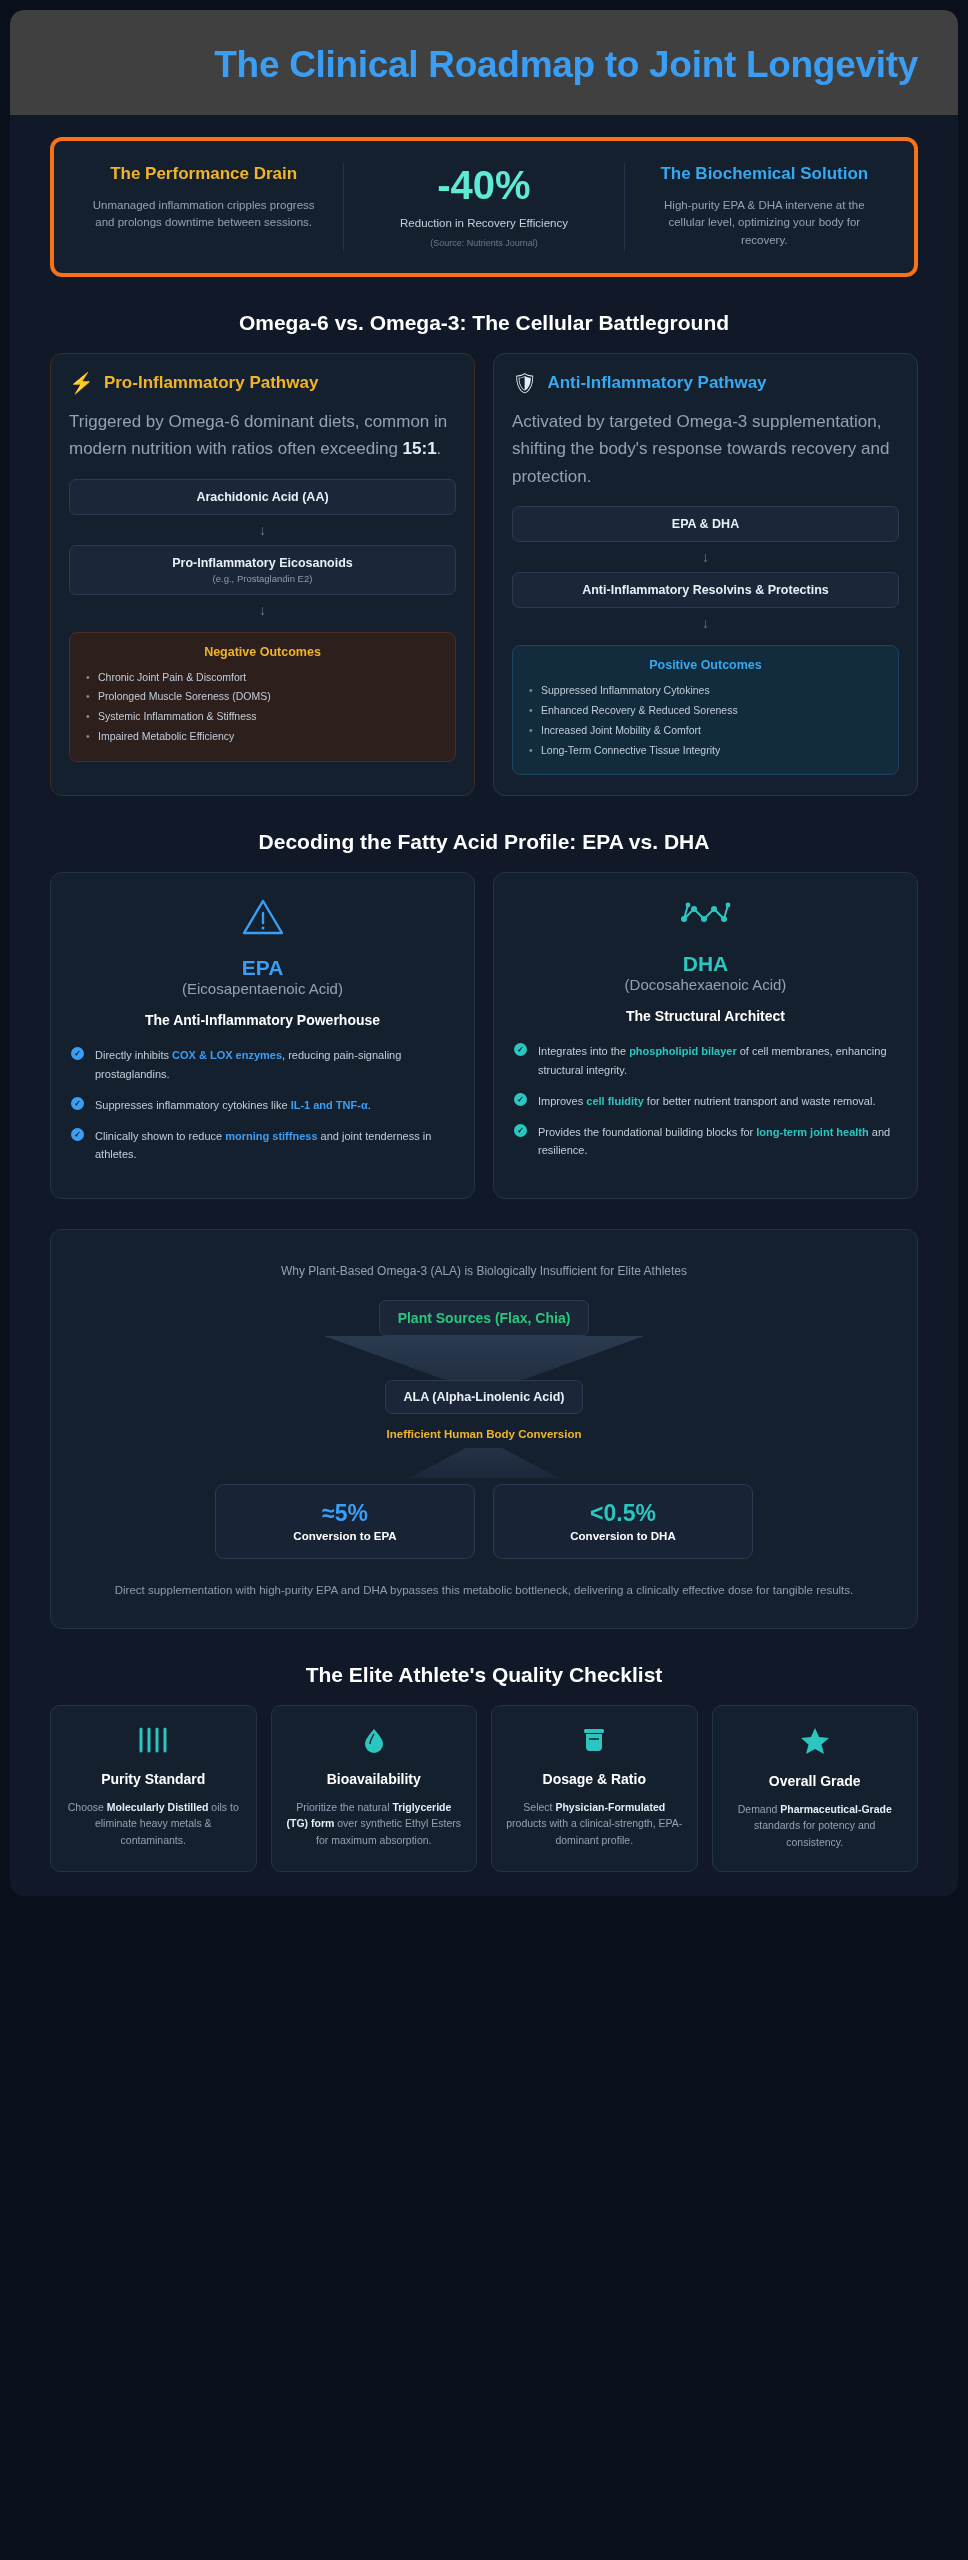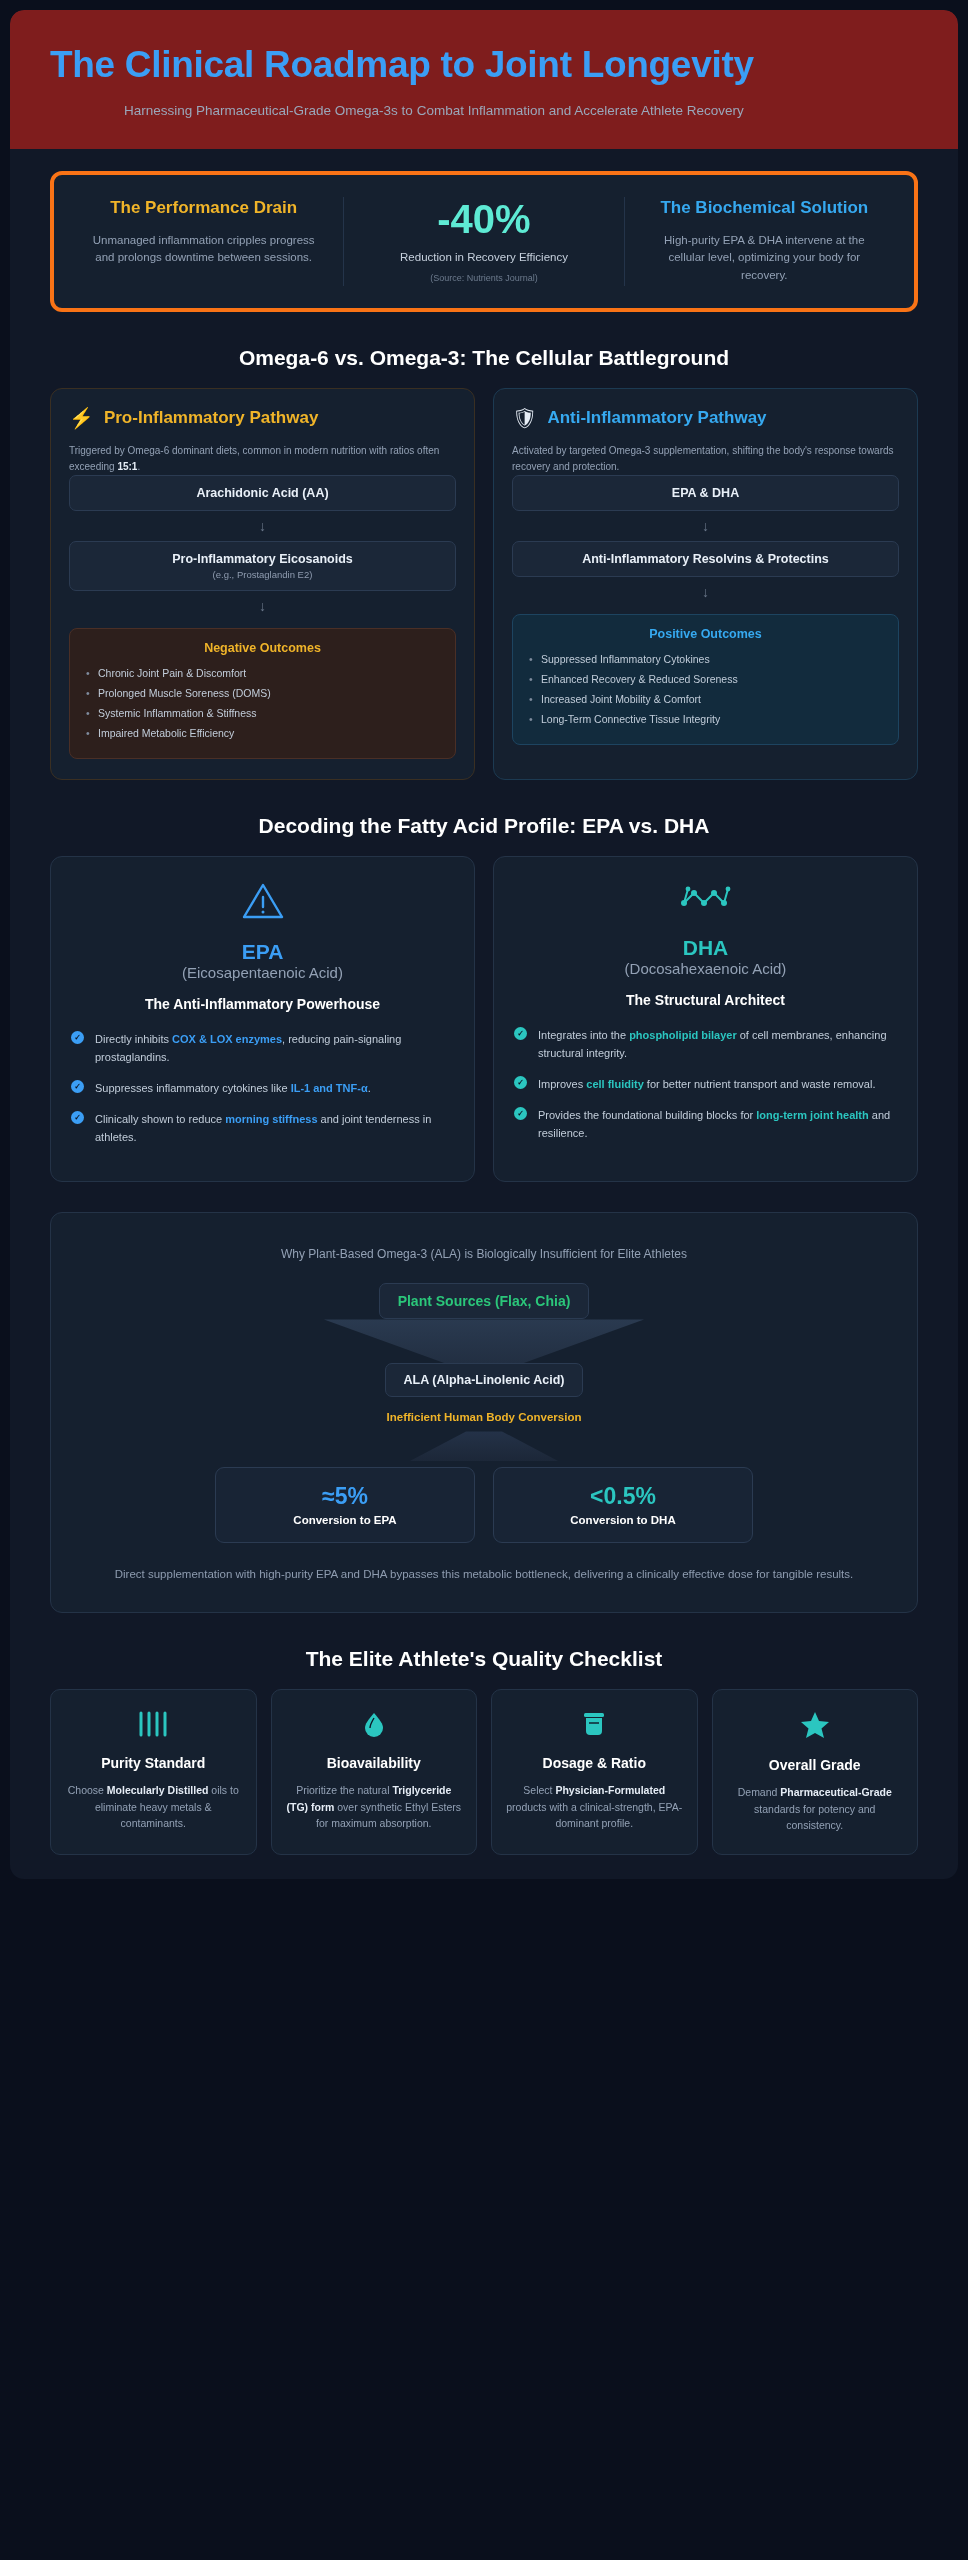--- a/index.html
+++ b/index.html
@@ -13,23 +13,23 @@
   .page {
     width: 948px;
     background: #111827;
     border-radius: 14px;
     padding: 0 0 24px 0;
     overflow: hidden;
   }
 
   
   .header {
-    background: #7f1d1d;
+    background: #404040;
     padding: 34px 40px 28px 40px;
-    text-align: left;
+    text-align: right;
     border-radius: 14px 14px 0 0;
   }
   .header h1 {
     font-size: 37px;
     line-height: 1.15;
     font-weight: bold;
     color: #3b9ef5;
     letter-spacing: -0.3px;
   }
   .header .sub {
@@ -99,21 +99,21 @@
   .panel-head {
     display: flex;
     align-items: flex-start;
     gap: 10px;
     margin-bottom: 14px;
   }
   .panel-head .ico { font-size: 20px; line-height: 1.1; }
   .panel-head h3 { font-size: 17px; line-height: 1.25; }
   .panel.warn h3 { color: #f0b429; }
   .panel.cool h3 { color: #36a9f0; }
-  .panel .intro { font-size: 10px; line-height: 1.6; color: #93a1b5; }
+  .panel .intro { font-size: 17px; line-height: 1.6; color: #93a1b5; margin-bottom: 16px; }
   .panel .intro b { color: #e6edf6; }
 
   .chip {
     background: #1b2738;
     border: 1px solid #2b3b52;
     border-radius: 7px;
     padding: 10px 8px;
     text-align: center;
     font-size: 12.5px;
     font-weight: bold;
@@ -262,21 +262,20 @@
   .check p { font-size: 10.5px; line-height: 1.6; color: #93a1b5; }
   .check p b { color: #e6edf6; }
 </style>
 </head>
 <body>
 
 <div class="page">
 
   <div class="header">
     <h1>The Clinical Roadmap to Joint Longevity</h1>
-    <div class="sub">Harnessing Pharmaceutical-Grade Omega-3s to Combat Inflammation and Accelerate Athlete Recovery</div>
   </div>
 
   <div class="stats-card">
     <div class="stat a">
       <h3>The Performance Drain</h3>
       <p>Unmanaged inflammation cripples progress and prolongs downtime between sessions.</p>
     </div>
     <div class="stat b">
       <div class="big-num">-40%</div>
       <p class="lbl">Reduction in Recovery Efficiency</p>

